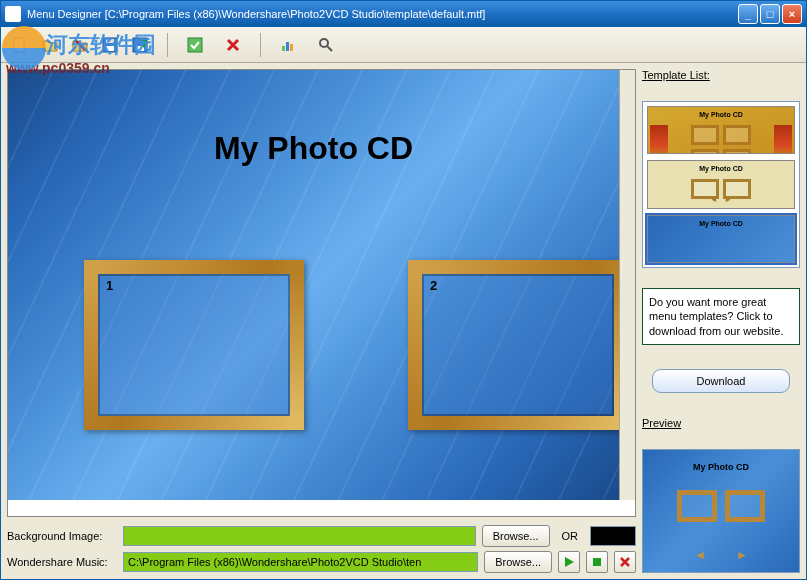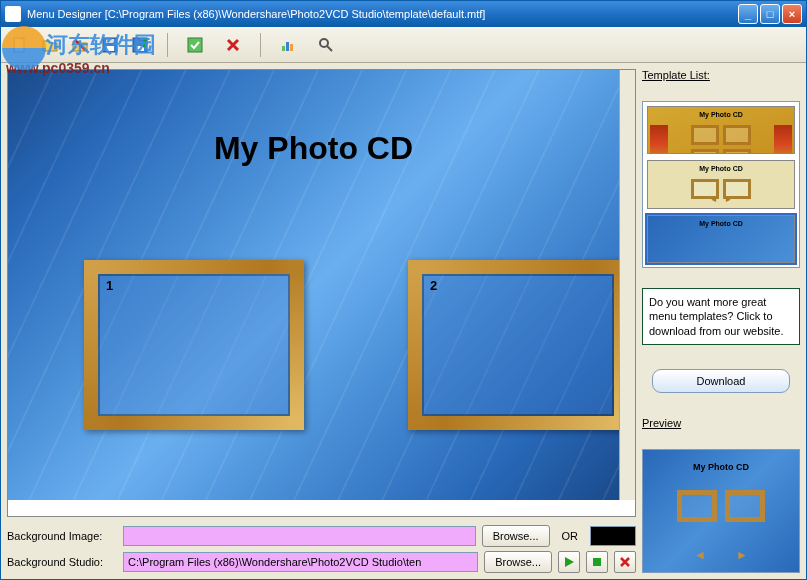--- a/index.html
+++ b/index.html
@@ -38,21 +38,21 @@
 .canvas::before { content:""; position:absolute; inset:0; background: repeating-linear-gradient(115deg, rgba(255,255,255,0.08) 0 2px, transparent 2px 40px); }
 .canvas-title { position: absolute; top: 60px; left: 0; right: 0; text-align: center; font-size: 32px; font-weight: 900; color: #000; font-family: Arial, sans-serif; }
 .frame { position: absolute; border: 14px solid; border-image: linear-gradient(135deg, #d0a048, #b07820, #e0b860) 1; background: rgba(60,120,200,0.3); box-shadow: inset 0 0 0 2px rgba(0,0,0,0.3), 2px 2px 6px rgba(0,0,0,0.4); }
 .frame-label { position: absolute; top: 4px; left: 8px; font-size: 13px; font-weight: bold; color: #000; }
 .frame1 { top: 190px; left: 76px; width: 220px; height: 170px; }
 .frame2 { top: 190px; left: 400px; width: 220px; height: 170px; }
 
 .bottom-controls { display: flex; flex-direction: column; gap: 4px; padding-top: 4px; }
 .ctrl-row { display: flex; align-items: center; gap: 6px; }
 .ctrl-label { width: 110px; text-align: left; }
-.ctrl-input { flex: 1; height: 20px; border: 1px solid #7f9db9; background: #f0abfc; padding: 0 4px; font-size: 11px; }
+.ctrl-input { flex: 1; height: 20px; border: 1px solid #7f9db9; background: #84cc16; padding: 0 4px; font-size: 11px; }
 .ctrl-btn { height: 22px; padding: 0 10px; background: linear-gradient(to bottom,#fff,#e8e4d4); border: 1px solid #888; border-radius: 3px; cursor: pointer; }
 .or-text { padding: 0 6px; font-weight: normal; }
 .color-swatch { width: 46px; height: 20px; background: #000; border: 1px solid #7f9db9; cursor: pointer; }
 .media-btn { width: 22px; height: 22px; border: 1px solid #888; border-radius: 2px; display: flex; align-items: center; justify-content: center; cursor: pointer; background: linear-gradient(to bottom,#fff,#e8e4d4); }
 
 .right-pane { width: 164px; display: flex; flex-direction: column; padding: 6px 6px 6px 0; gap: 20px; }
 .panel-label { font-size: 11px; text-decoration: underline; }
 .template-list { flex: 1; border: 1px solid #7f9db9; background: #fff; overflow-y: auto; padding: 4px; display: flex; flex-direction: column; gap: 6px; }
 .template-item { height: 80px; border: 1px solid #888; position: relative; cursor: pointer; overflow: hidden; }
 .template-item.sel { outline: 2px solid #316ac5; }
@@ -195,21 +195,21 @@
 
       <div class="bottom-controls">
         <div class="ctrl-row">
           <div class="ctrl-label">Background Image:</div>
           <input class="ctrl-input" value="" style="">
           <button class="ctrl-btn">Browse...</button>
           <span class="or-text">OR</span>
           <div class="color-swatch"></div>
         </div>
         <div class="ctrl-row">
-          <div class="ctrl-label">Background Studio:</div>
+          <div class="ctrl-label">Wondershare Music:</div>
           <input class="ctrl-input" value="C:\Program Files (x86)\Wondershare\Photo2VCD Studio\ten" style="">
           <button class="ctrl-btn">Browse...</button>
           <div class="media-btn">
               <svg width="12" height="12">
                 <polygon points="2,1 11,6 2,11" fill="#20a020"></polygon>
               </svg>
             </div>
           <div class="media-btn">
               <svg width="12" height="12">
                 <rect x="2" y="2" width="8" height="8" fill="#20a020"></rect>

